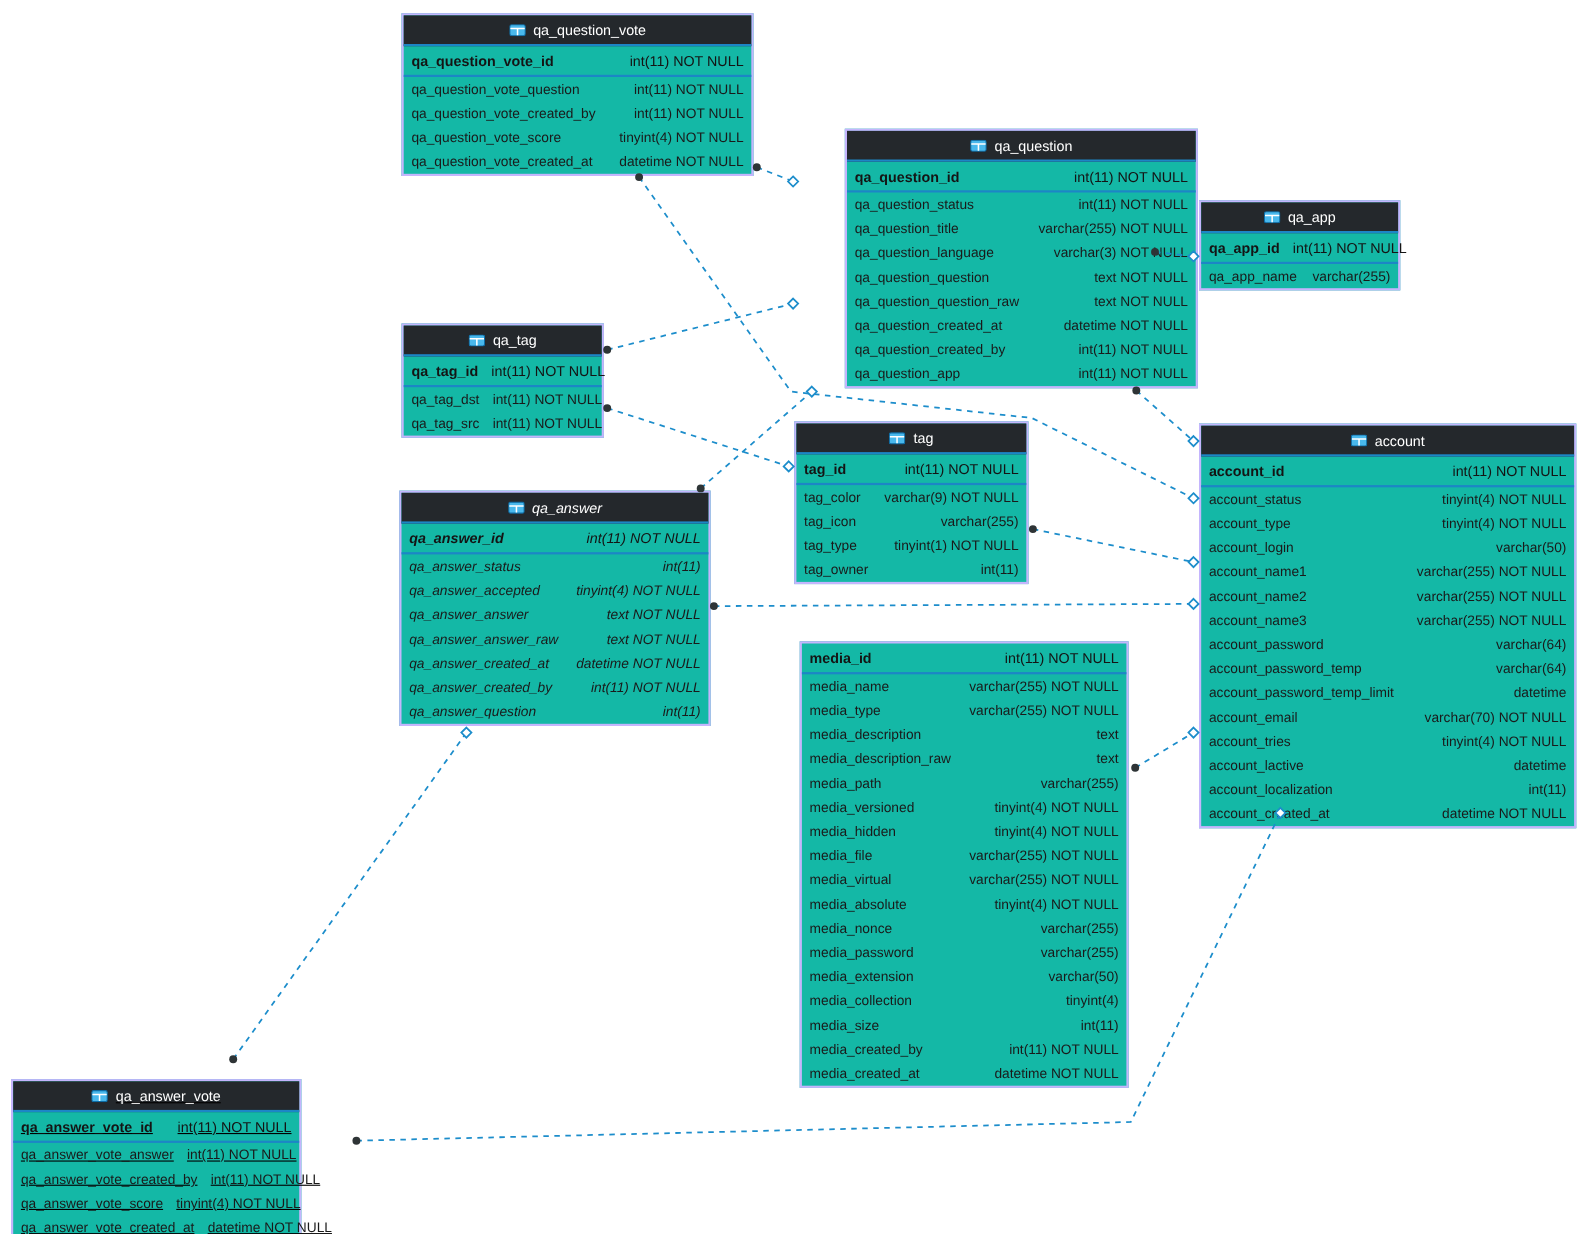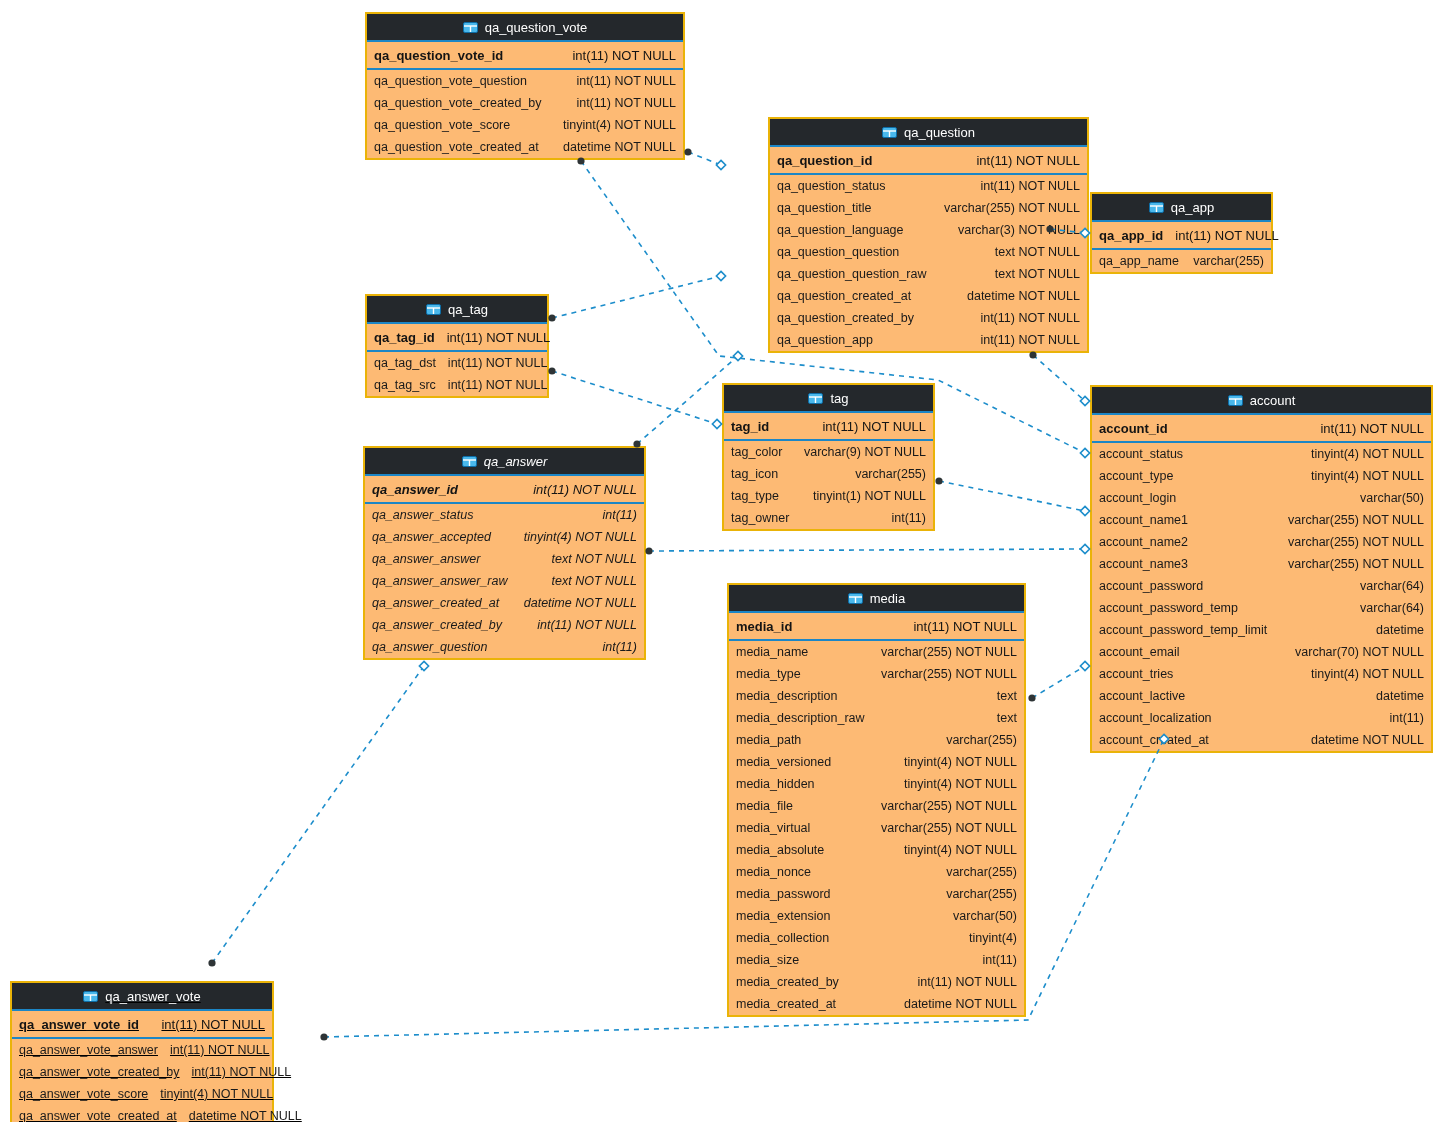--- a/index.html
+++ b/index.html
@@ -1,19 +1,19 @@
 <!DOCTYPE html>
 <html><head>
 <meta charset="utf-8">
 <style>
   html,body{margin:0;padding:0;background:#ffffff;}
   #canvas{position:relative;width:1445px;height:1122px;background:#ffffff;overflow:hidden;
           font-family:"Liberation Sans","DejaVu Sans",sans-serif;}
   #rel-layer{position:absolute;left:0;top:0;width:1445px;height:1122px;z-index:3;pointer-events:none;}
-  .db-table{position:absolute;background:#fdba74;border:2px solid #eab308;box-sizing:border-box;z-index:2;}
+  .db-table{position:absolute;background:#14b8a6;border:2px solid #c4b5fd;box-sizing:border-box;z-index:2;}
   .tbl-header{background:#24282c;color:#ffffff;height:26px;display:flex;align-items:center;
               justify-content:center;gap:7px;font-size:13px;border-bottom:2px solid #1c86c6;}
   .tbl-icon{flex:0 0 auto;display:block;}
   .pk-row{height:26px;display:flex;align-items:center;justify-content:space-between;
           padding:0 7px;border-bottom:2px solid #1c86c6;font-size:13px;color:#141414;}
   .pk-row .fname{font-weight:bold;white-space:nowrap;}
   .field-row{height:22px;display:flex;align-items:center;justify-content:space-between;
              padding:0 7px;font-size:12.5px;color:#1a1a1a;}
   .ftype{white-space:nowrap;margin-left:12px;}
   .fname{white-space:nowrap;}
@@ -130,21 +130,21 @@
         </div>
         <div class="field-row">
           <span class="fname">qa_question_created_by</span>
           <span class="ftype">int(11) NOT NULL</span>
         </div>
         <div class="field-row">
           <span class="fname">qa_question_app</span>
           <span class="ftype">int(11) NOT NULL</span>
         </div>
       </div>
-      <div class="db-table" style="left: 1090px; top: 192px; width: 183px;">
+      <div class="db-table" style="left: 1090px; top: 182px; width: 183px;">
         <div class="tbl-header">
           <svg class="tbl-icon" width="15" height="11" viewBox="0 0 15 11">
             <rect x="0.5" y="0.5" width="14" height="10" rx="1.5" fill="#49b8ec" stroke="#0e6da6" stroke-width="1"></rect>
             <line x1="1" y1="4" x2="14" y2="4" stroke="#ffffff" stroke-width="1.4"></line>
             <line x1="7.5" y1="4" x2="7.5" y2="10" stroke="#ffffff" stroke-width="1.4"></line>
           </svg>
           <span>qa_app</span>
         </div>
         <div class="pk-row">
           <span class="fname">qa_app_id</span>
@@ -243,28 +243,20 @@
         <div class="field-row">
           <span class="fname">qa_answer_created_by</span>
           <span class="ftype">int(11) NOT NULL</span>
         </div>
         <div class="field-row">
           <span class="fname">qa_answer_question</span>
           <span class="ftype">int(11)</span>
         </div>
       </div>
       <div class="db-table" style="left: 727px; top: 583px; width: 299px;">
-        <div class="tbl-header">
-          <svg class="tbl-icon" width="15" height="11" viewBox="0 0 15 11">
-            <rect x="0.5" y="0.5" width="14" height="10" rx="1.5" fill="#49b8ec" stroke="#0e6da6" stroke-width="1"></rect>
-            <line x1="1" y1="4" x2="14" y2="4" stroke="#ffffff" stroke-width="1.4"></line>
-            <line x1="7.5" y1="4" x2="7.5" y2="10" stroke="#ffffff" stroke-width="1.4"></line>
-          </svg>
-          <span>media</span>
-        </div>
         <div class="pk-row">
           <span class="fname">media_id</span>
           <span class="ftype">int(11) NOT NULL</span>
         </div>
         <div class="field-row">
           <span class="fname">media_name</span>
           <span class="ftype">varchar(255) NOT NULL</span>
         </div>
         <div class="field-row">
           <span class="fname">media_type</span>

